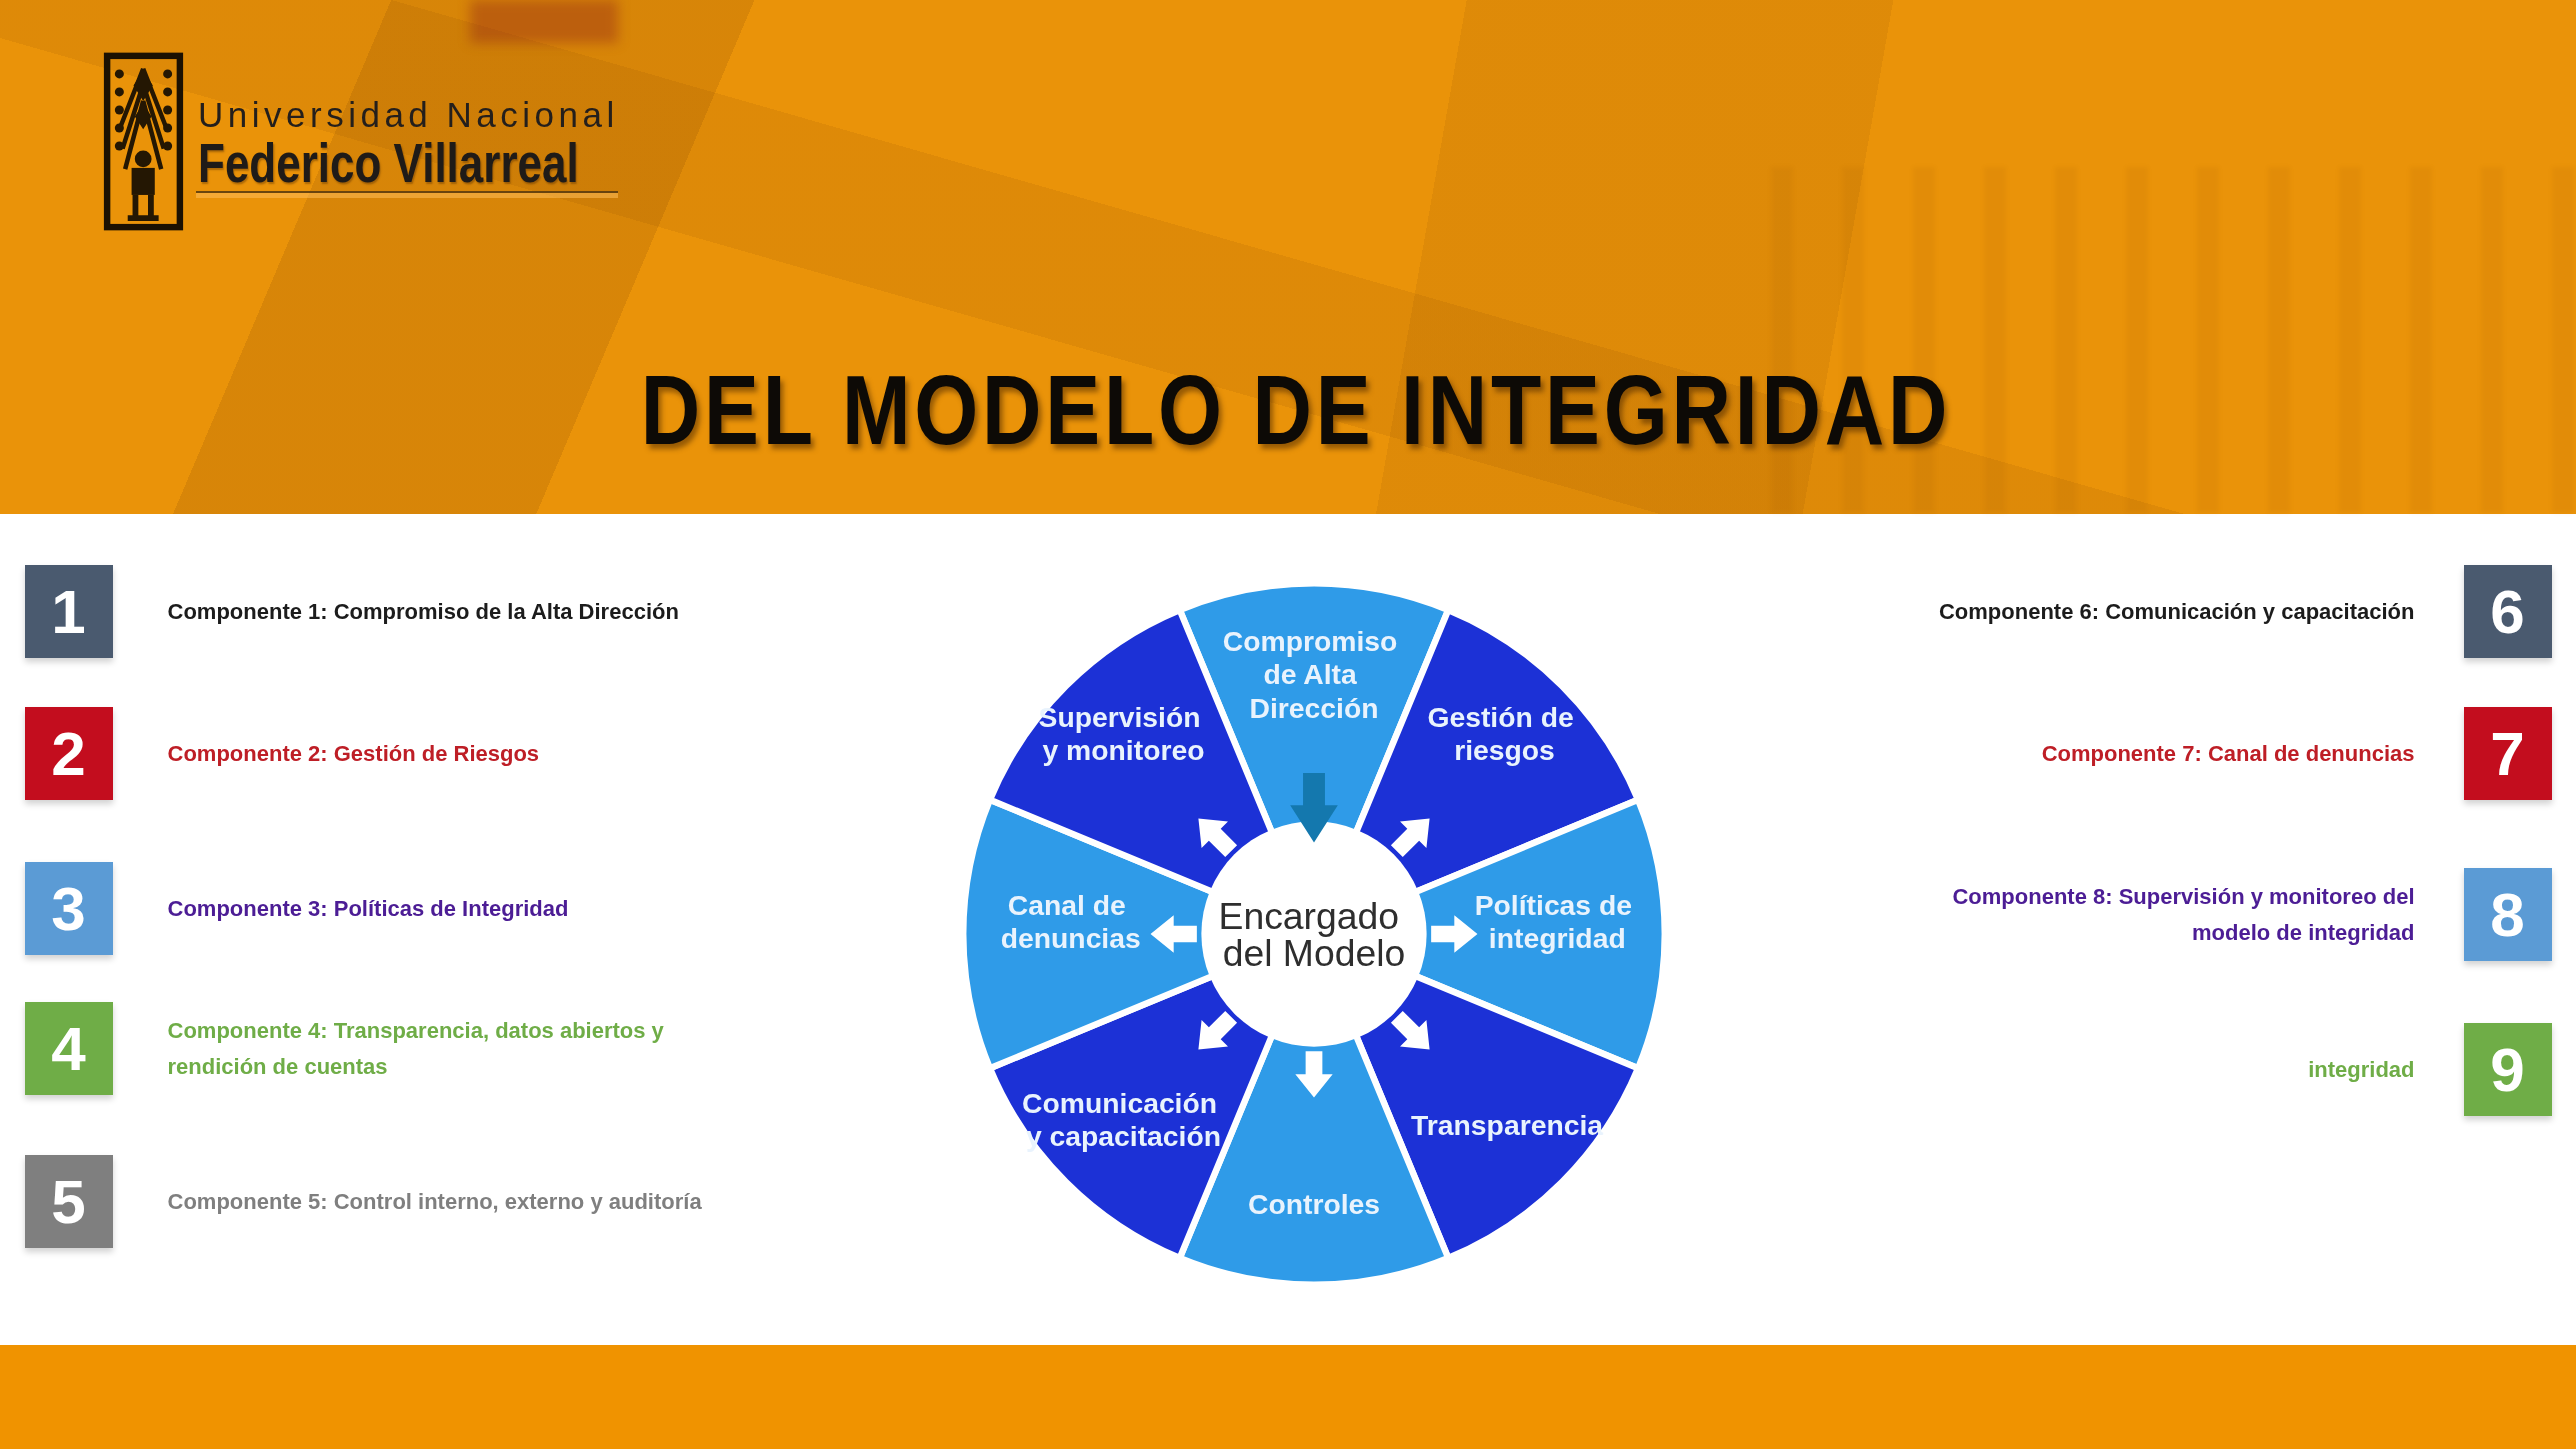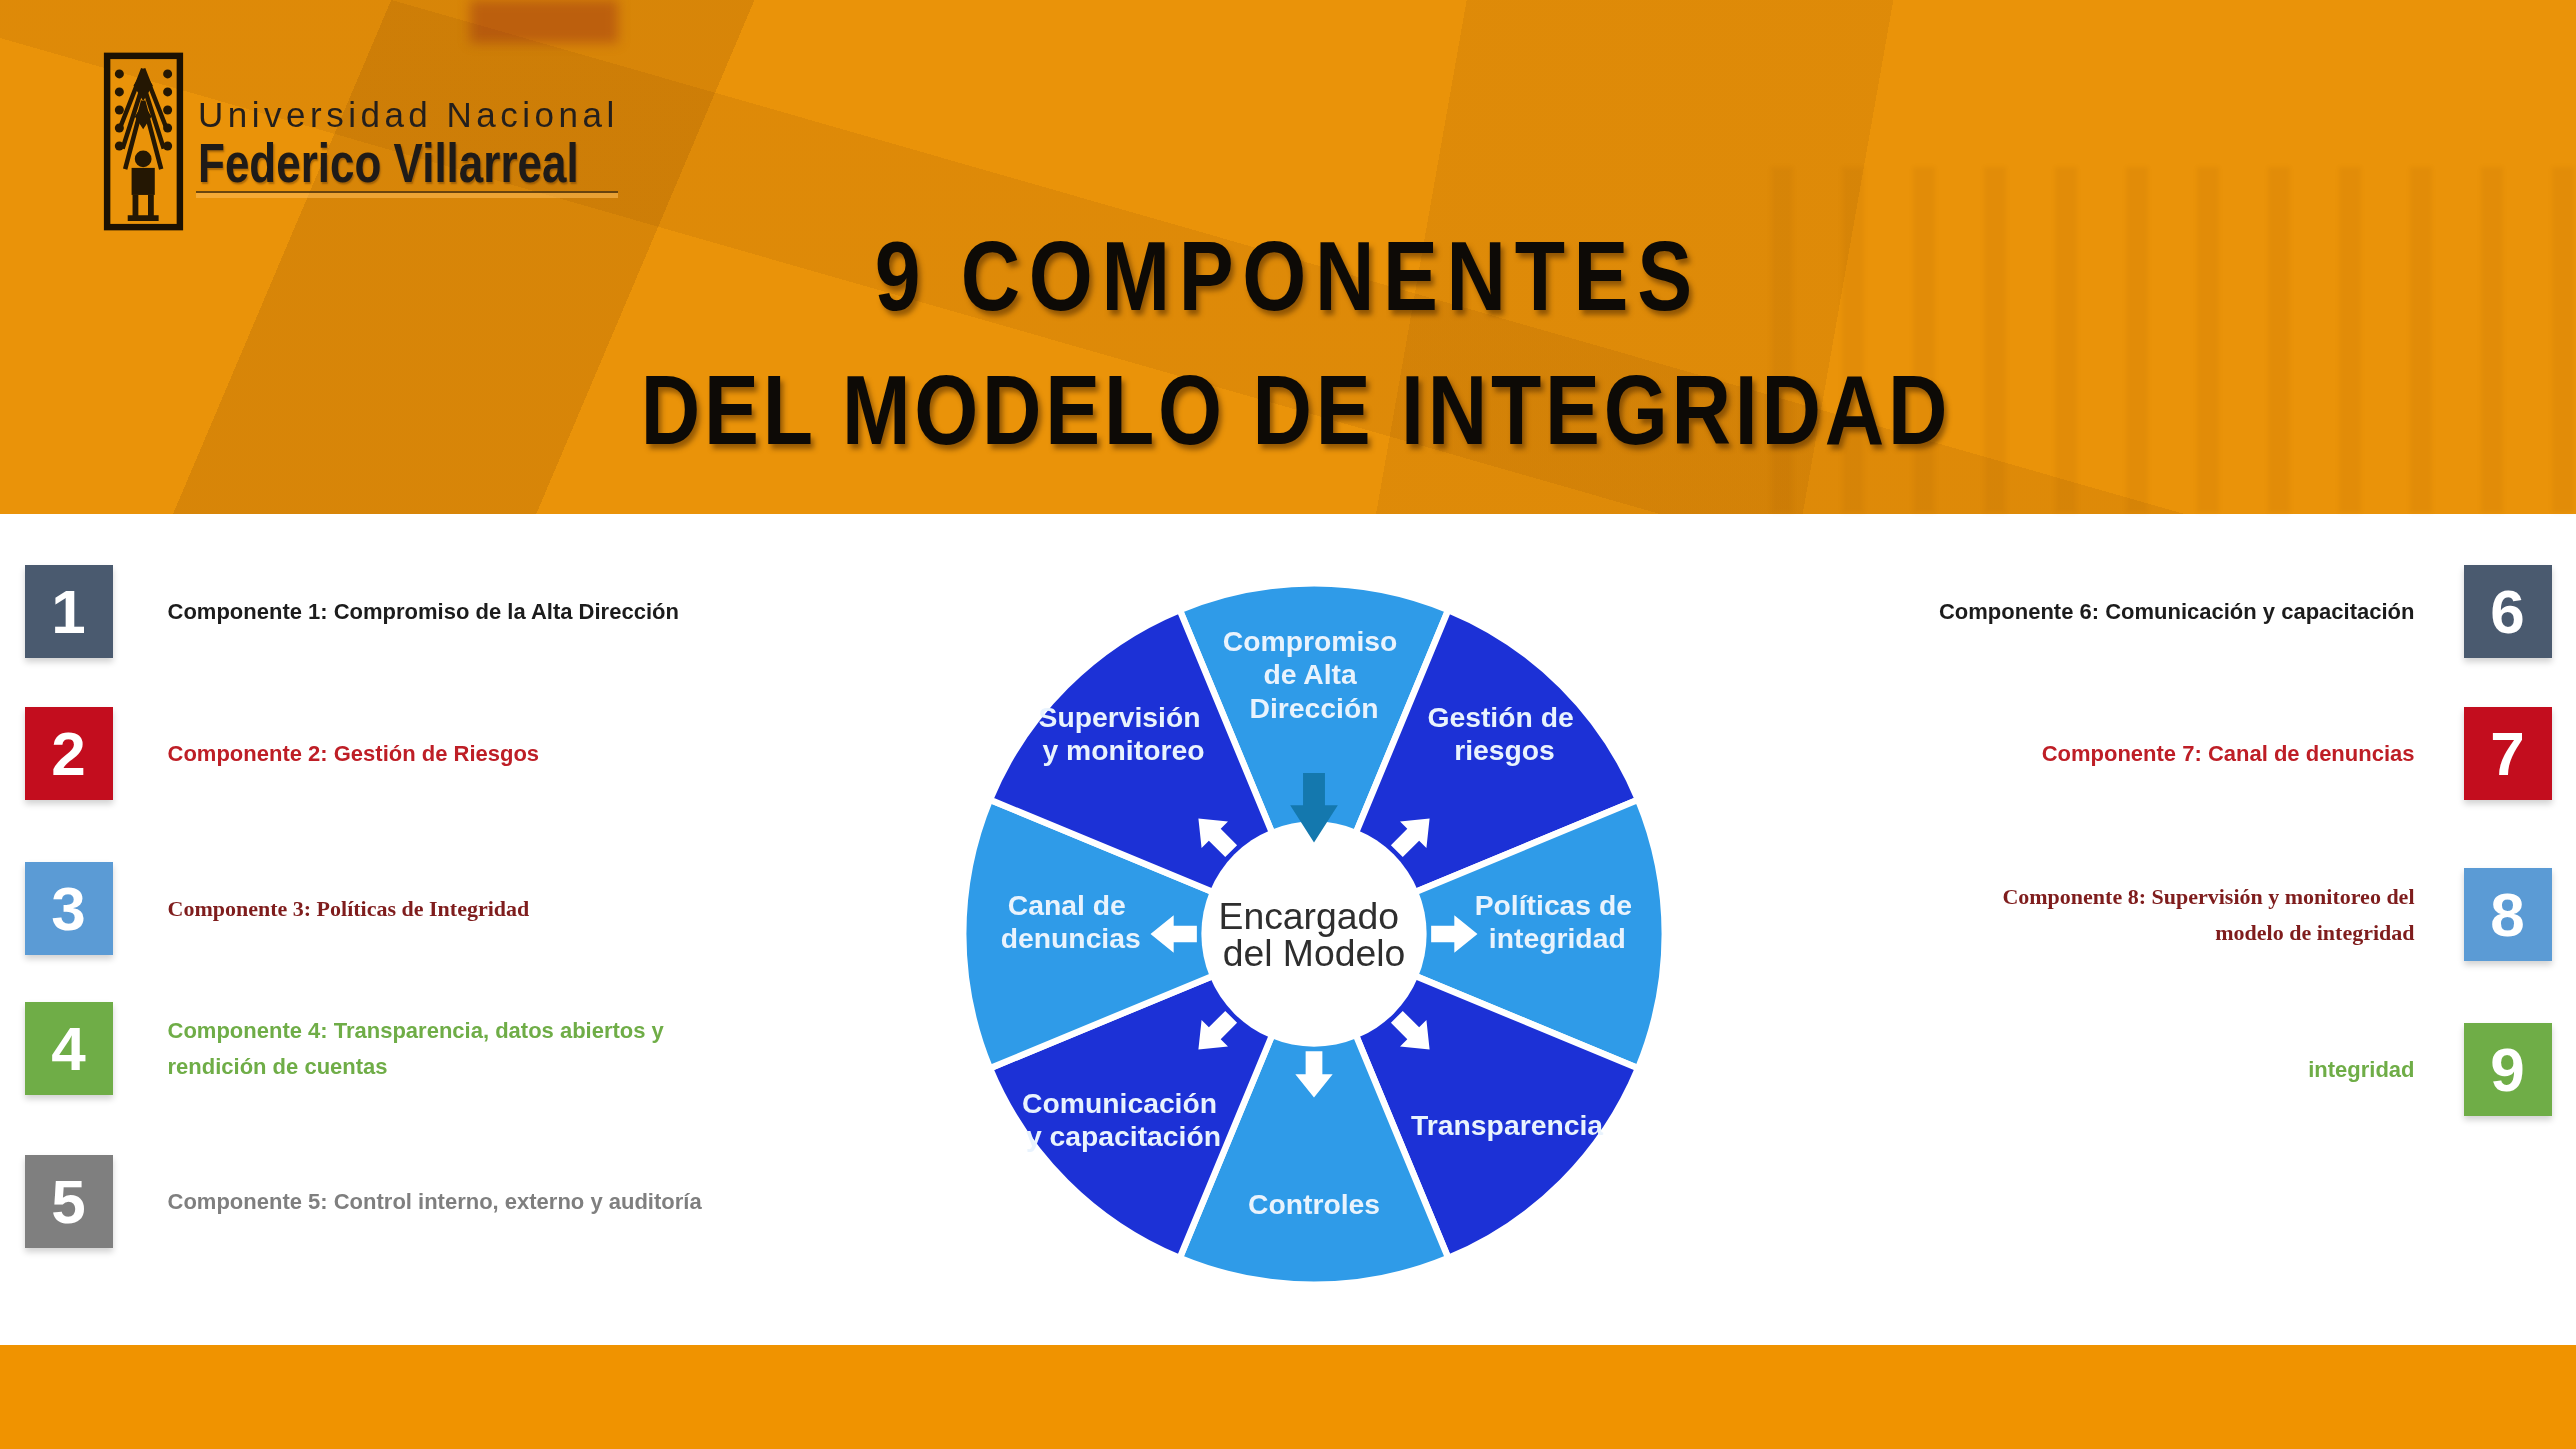--- a/index.html
+++ b/index.html
@@ -38,21 +38,21 @@
   .item-row{position:absolute;height:93px;}
   .badge{position:absolute;top:0;width:88px;height:93px;display:flex;align-items:center;justify-content:center;
          color:#ffffff;font-size:62px;font-weight:bold;box-shadow:0 3.9px 6.4px rgba(0,0,0,0.18);}
   .badge-slate{background:#4A5A6F;} .badge-red{background:#C30D1E;}
   .badge-blue{background:#5B9BD5;}  .badge-green{background:#6FAD47;} .badge-gray{background:#7F7F7F;}
 
   .item-text{position:absolute;top:0;height:93px;display:flex;flex-direction:column;justify-content:center;
              font-size:22px;font-weight:bold;line-height:36px;}
   .left-text{left:143px;width:799px;text-align:left;}
   .right-text{right:137px;width:837px;text-align:right;}
-  .ink-dark{color:#1C1C1C;} .ink-red{color:#BE1E26;} .ink-blue{color:#7f1d1d;font-family:Liberation Serif, serif;}
+  .ink-dark{color:#1C1C1C;} .ink-red{color:#BE1E26;} .ink-blue{color:#4c1d95;}
   .ink-green{color:#6FAD47;} .ink-gray{color:#7F7F7F;}
   .row-l{left:24.5px;width:966px;}  .row-l .badge{left:0;}
   .row-r{right:24.5px;width:966px;} .row-r .badge{right:0;}
 
   
   .wheel{position:absolute;left:960px;top:580px;width:708px;height:708px;}
   .wheel text{font-family:"Liberation Sans", sans-serif;}
   .seg-label{font-size:44px;font-weight:bold;fill:#E9F3FD;text-anchor:middle;}
   .center-label{font-size:58px;fill:#2E2E2E;text-anchor:middle;}
 </style>
@@ -81,23 +81,20 @@
         <circle cx="100" cy="118" r="7" fill="#241703"></circle>
       <circle cx="100" cy="146" r="7" fill="#241703"></circle>
       <circle cx="62" cy="166" r="13" fill="#241703"></circle>
       <rect x="44" y="180" width="36" height="42" fill="#241703"></rect>
       <path d="M50 222 v32 M74 222 v32 M38 258 h48" stroke="#241703" stroke-width="9" fill="none"></path>
     </svg>
     <div class="logo-line1">Universidad Nacional</div>
     <div class="logo-line2">Federico Villarreal</div>
     <div class="logo-rule"></div>
 
-    <div class="title-line title-1">
-      <span class="tl-inner">9 COMPONENTES</span>
-    </div>
     <div class="title-line title-2">
       <span class="tl-inner">DEL MODELO DE INTEGRIDAD</span>
     </div>
   </div>
 
   <div class="item-row row-l" style="top:565px">
     <div class="badge badge-slate">1</div>
     <div class="item-text left-text ink-dark">
       <span>Componente 1: Compromiso de la Alta Dirección</span>
     </div>

